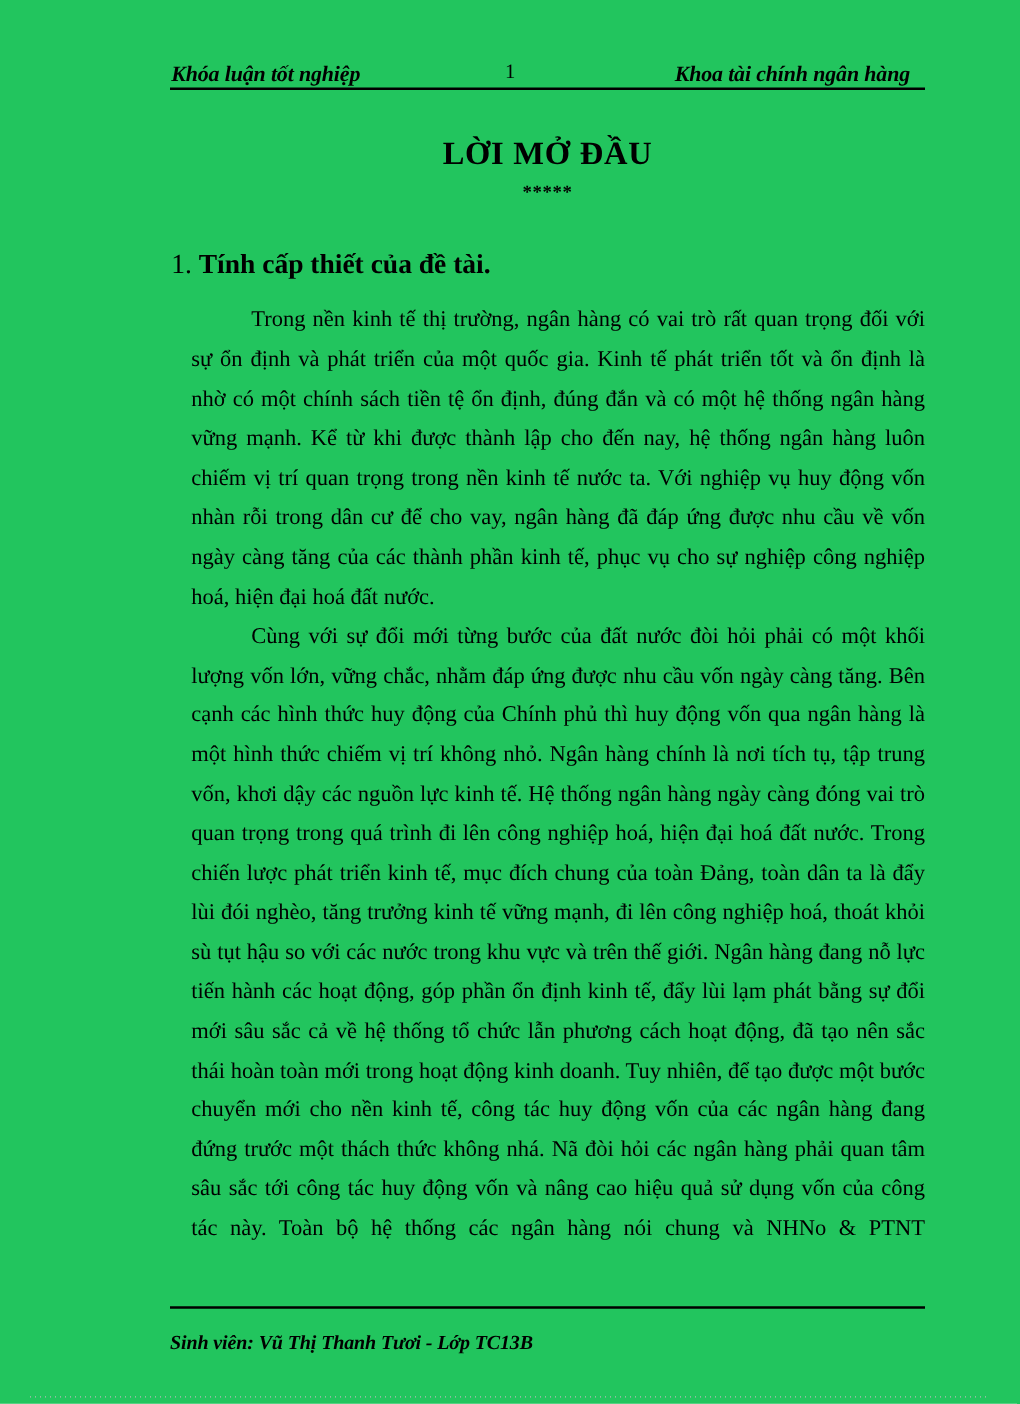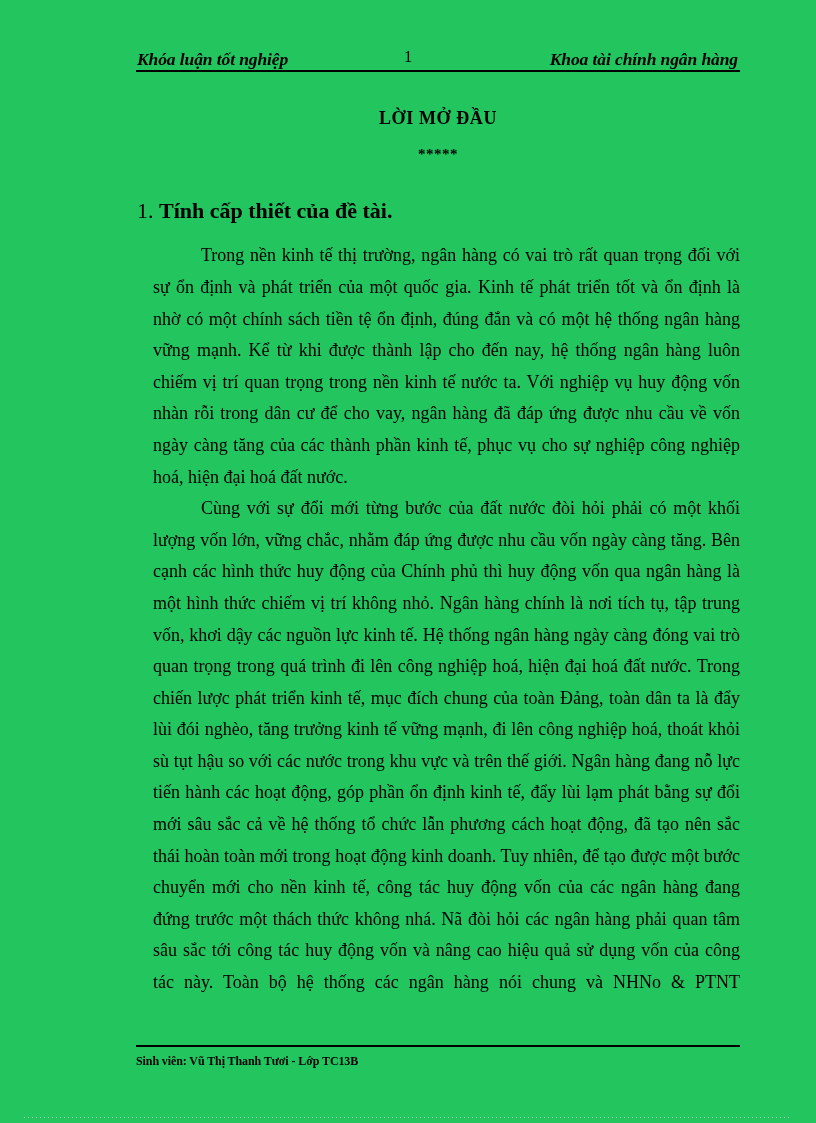--- a/index.html
+++ b/index.html
@@ -40,40 +40,40 @@
   .header-right {
     font-style: italic;
     font-weight: bold;
     font-size: 17.5px;
     line-height: 1;
     white-space: nowrap;
     padding-bottom: 2px;
     letter-spacing: -0.1px;
   }
   .header-left { margin-left: 1px; }
-  .header-right { margin-right: 2px; }
+  .header-right { margin-right: 12px; }
   .header-page-number {
     font-size: 16.5px;
     font-style: normal;
     font-weight: normal;
     line-height: 1;
     padding-bottom: 3px;
     position: absolute;
     left: 268px;
     bottom: 2px;
   }
 
   
   .doc-title {
     position: absolute;
     left: 136px;
     top: 108px;
     width: 604px;
     text-align: center;
-    font-size: 18px;
+    font-size: 26px;
     font-weight: bold;
     letter-spacing: 0.6px;
   }
   .doc-stars {
     position: absolute;
     left: 136px;
     top: 146px;
     width: 604px;
     text-align: center;
     font-size: 15px;
@@ -125,23 +125,24 @@
     left: 136px;
     top: 1045px;
     width: 604px;
   }
   .footer-rule {
     width: 604px;
     height: 0;
     border-top: 2.2px solid #000;
   }
   .footer-text {
-    margin-top: 7px;
+    margin-top: 19px;
+    font-style: italic;
     font-weight: bold;
-    font-size: 12px;
+    font-size: 16px;
     white-space: nowrap;
     letter-spacing: -0.1px;
   }
 
   
   .scan-edge {
     position: absolute;
     left: 24px;
     top: 1117px;
     width: 768px;

